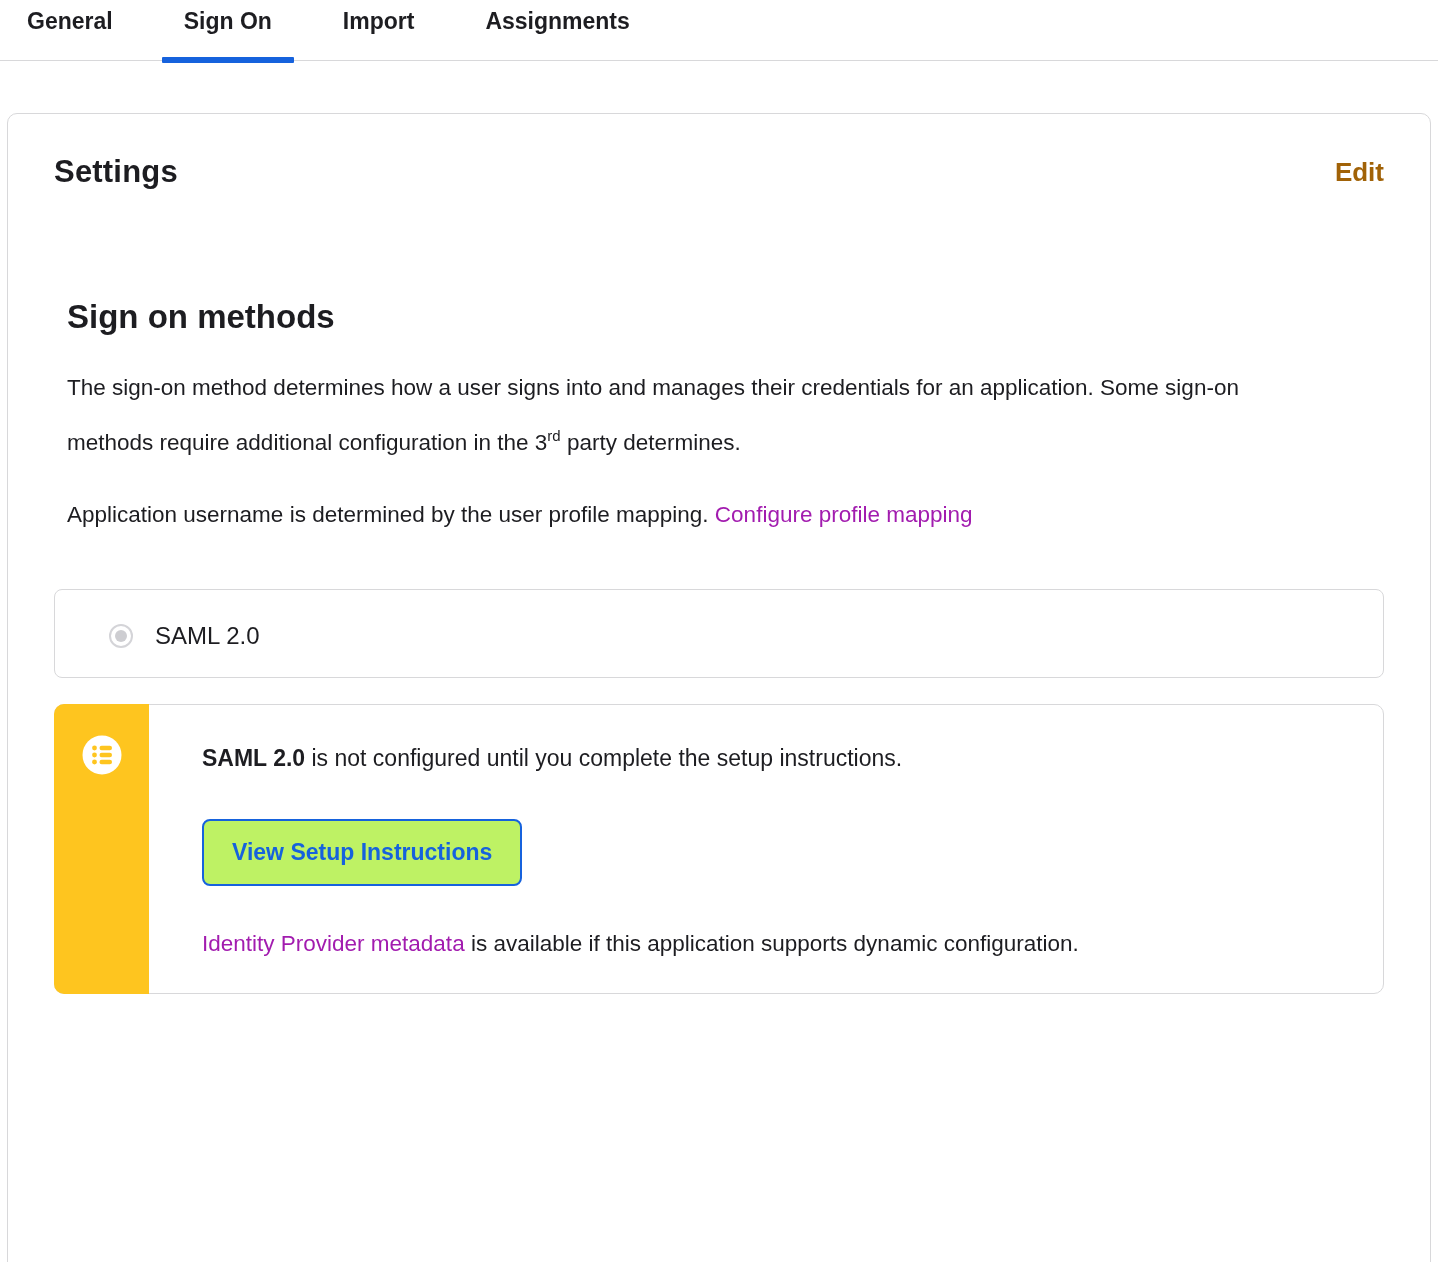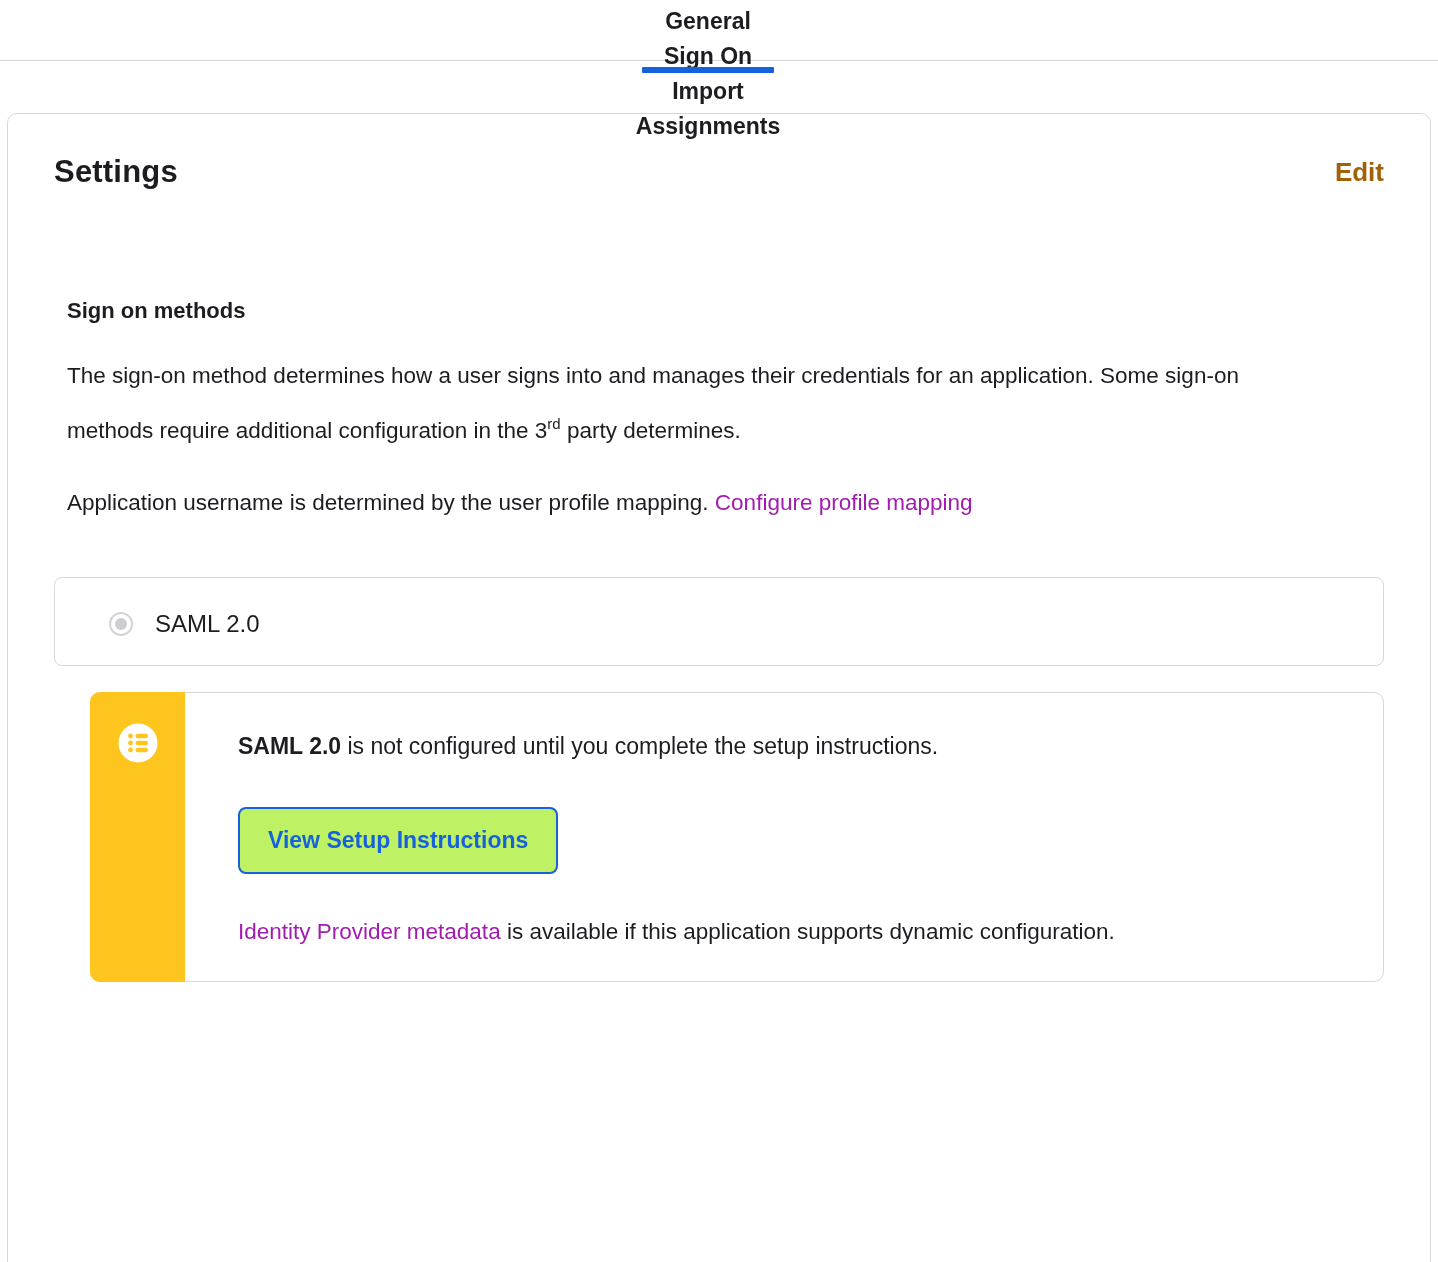--- a/index.html
+++ b/index.html
@@ -11,21 +11,20 @@
     color: #1d1d21;
   }
 
   
   .tabbar {
     display: flex;
     align-items: center;
     padding-left: 5px;
     border-bottom: 1px solid #d8d8da;
     height: 61px;
-    flex-direction: column;
   }
   .tab {
     position: relative;
     font-size: 23px;
     font-weight: 700;
     color: #1d1d21;
     padding: 8px 22px 0 22px;
     margin-right: 27px;
     height: 60px;
     cursor: pointer;
@@ -65,21 +64,21 @@
     font-weight: 700;
     color: #a16207;
     text-decoration: none;
     cursor: pointer;
     margin-top: 3px;
   }
 
   
   .section-title {
     margin: 108px 0 0 13px;
-    font-size: 22px;
+    font-size: 33px;
     font-weight: 700;
   }
   p.desc {
     margin: 28px 0 0 13px;
     font-size: 22.5px;
     line-height: 48px;
     max-width: 1240px;
   }
   p.desc.second { margin-top: 24px; }
   .text-link {
@@ -136,21 +135,20 @@
   }
 
   
   .callout {
     position: relative;
     margin-top: 26px;
     border: 1px solid #d8d8da;
     border-radius: 10px;
     min-height: 288px;
     padding: 37px 40px 33px 147px;
-    margin-left: 36px;
   }
   .callout-strip {
     position: absolute;
     left: -1px; top: -1px; bottom: -1px;
     width: 95px;
     background: #fec51f;
     border-radius: 10px 0 0 10px;
   }
   .callout-strip svg {
     position: absolute;

